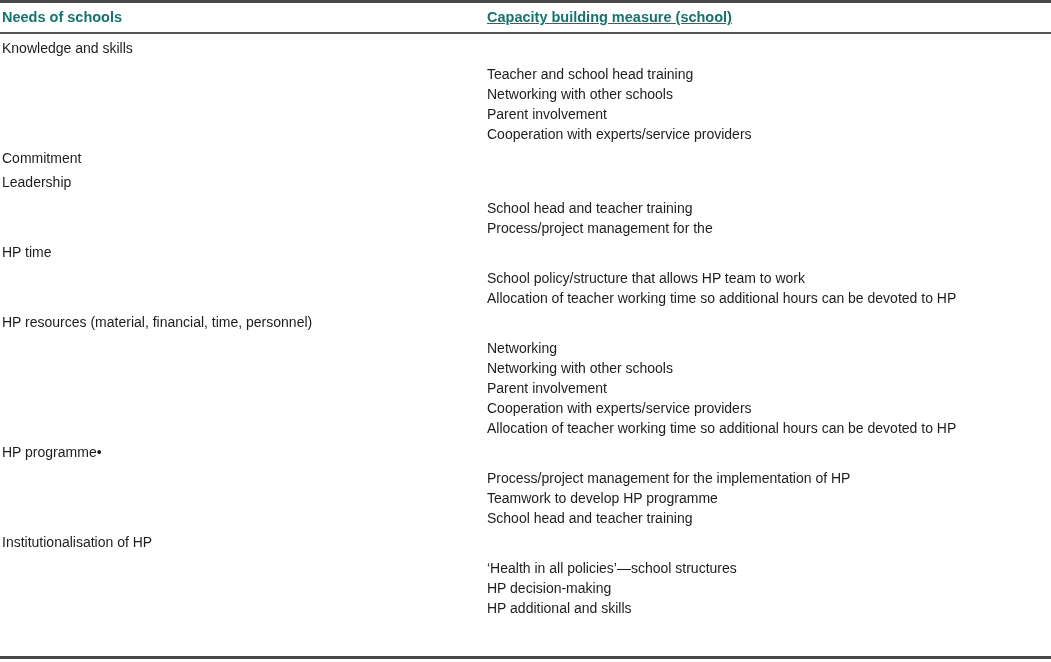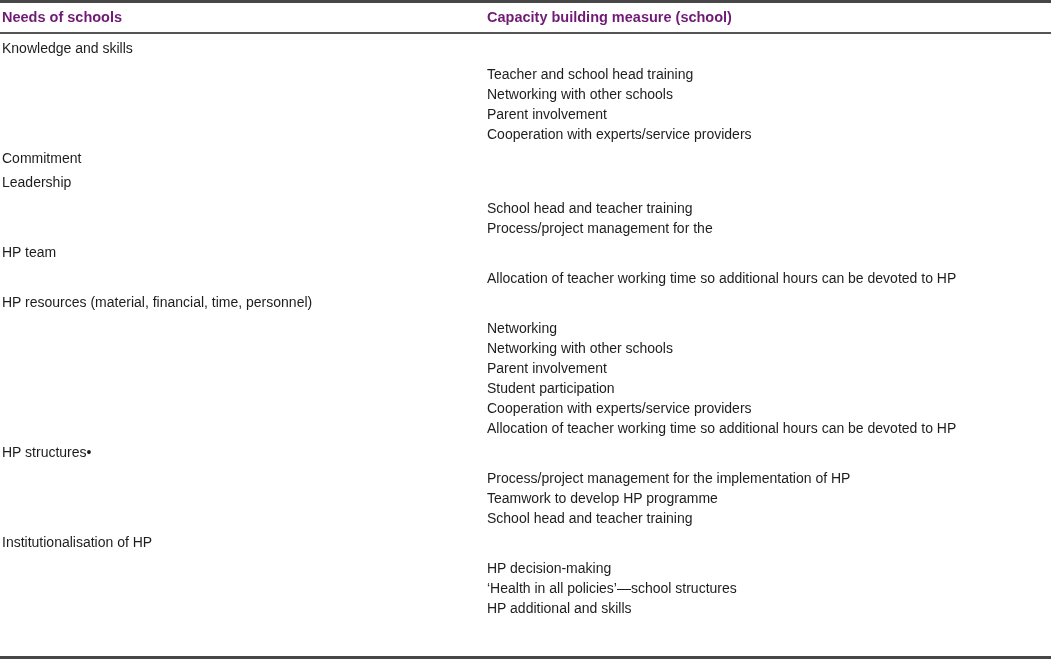--- a/index.html
+++ b/index.html
@@ -40,29 +40,30 @@
     height: 3px;
     background: #474747;
   }
   .header-row {
     display: flex;
     align-items: flex-start;
     padding: 6px 0 6px 0;
     font-weight: bold;
     font-size: 14.5px;
     line-height: 17px;
-    color: #701a75;
+    color: #0f766e;
   }
   .col-need {
     width: 485px;
     padding-left: 2px;
     flex: 0 0 auto;
   }
   .col-measure {
     flex: 1 1 auto;
+    text-decoration: underline;
   }
   .section .need {
     margin-top: 4px;
     line-height: 20px;
     padding-left: 2px;
     white-space: nowrap;
   }
   .section .measures {
     margin-top: 6px;
     padding-left: 487px;
@@ -99,50 +100,50 @@
 
   <div class="section">
     <div class="need">Leadership</div>
     <div class="measures">
           <div class="measure">School head and teacher training</div>
           <div class="measure">Process/project management for the</div>
         </div>
   </div>
 
   <div class="section">
-    <div class="need">HP team</div>
+    <div class="need">HP time</div>
     <div class="measures">
+          <div class="measure">School policy/structure that allows HP team to work</div>
           <div class="measure">Allocation of teacher working time so additional hours can be devoted to HP</div>
         </div>
   </div>
 
   <div class="section">
     <div class="need">HP resources (material, financial, time, personnel)</div>
     <div class="measures">
           <div class="measure">Networking</div>
           <div class="measure">Networking with other schools</div>
           <div class="measure">Parent involvement</div>
-          <div class="measure">Student participation</div>
           <div class="measure">Cooperation with experts/service providers</div>
           <div class="measure">Allocation of teacher working time so additional hours can be devoted to HP</div>
         </div>
   </div>
 
   <div class="section">
-    <div class="need">HP structures•</div>
+    <div class="need">HP programme•</div>
     <div class="measures">
           <div class="measure">Process/project management for the implementation of HP</div>
           <div class="measure">Teamwork to develop HP programme</div>
           <div class="measure">School head and teacher training</div>
         </div>
   </div>
 
   <div class="section">
     <div class="need">Institutionalisation of HP</div>
     <div class="measures">
+          <div class="measure">‘Health in all policies’—school structures</div>
           <div class="measure">HP decision-making</div>
-          <div class="measure">‘Health in all policies’—school structures</div>
           <div class="measure">HP additional and skills</div>
         </div>
   </div>
 </div>
   <div class="rule rule-bottom"></div>
 </div>
 
 </body></html>

